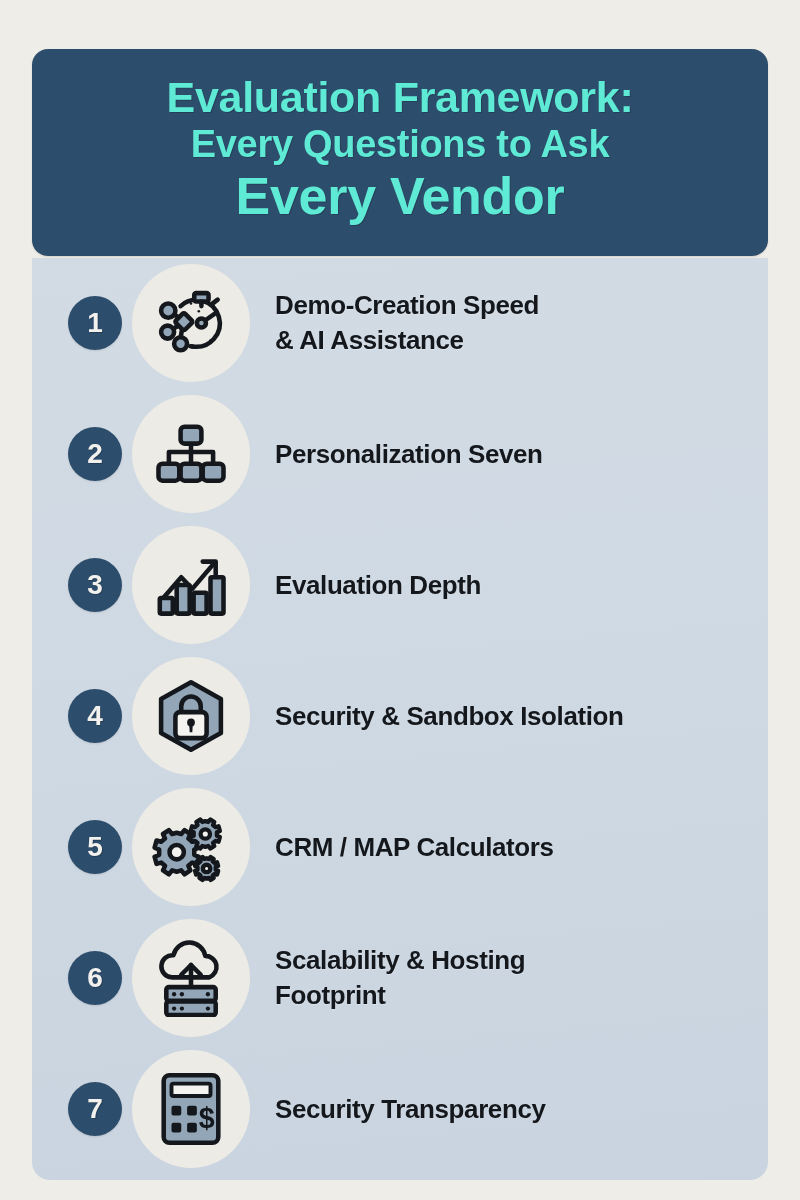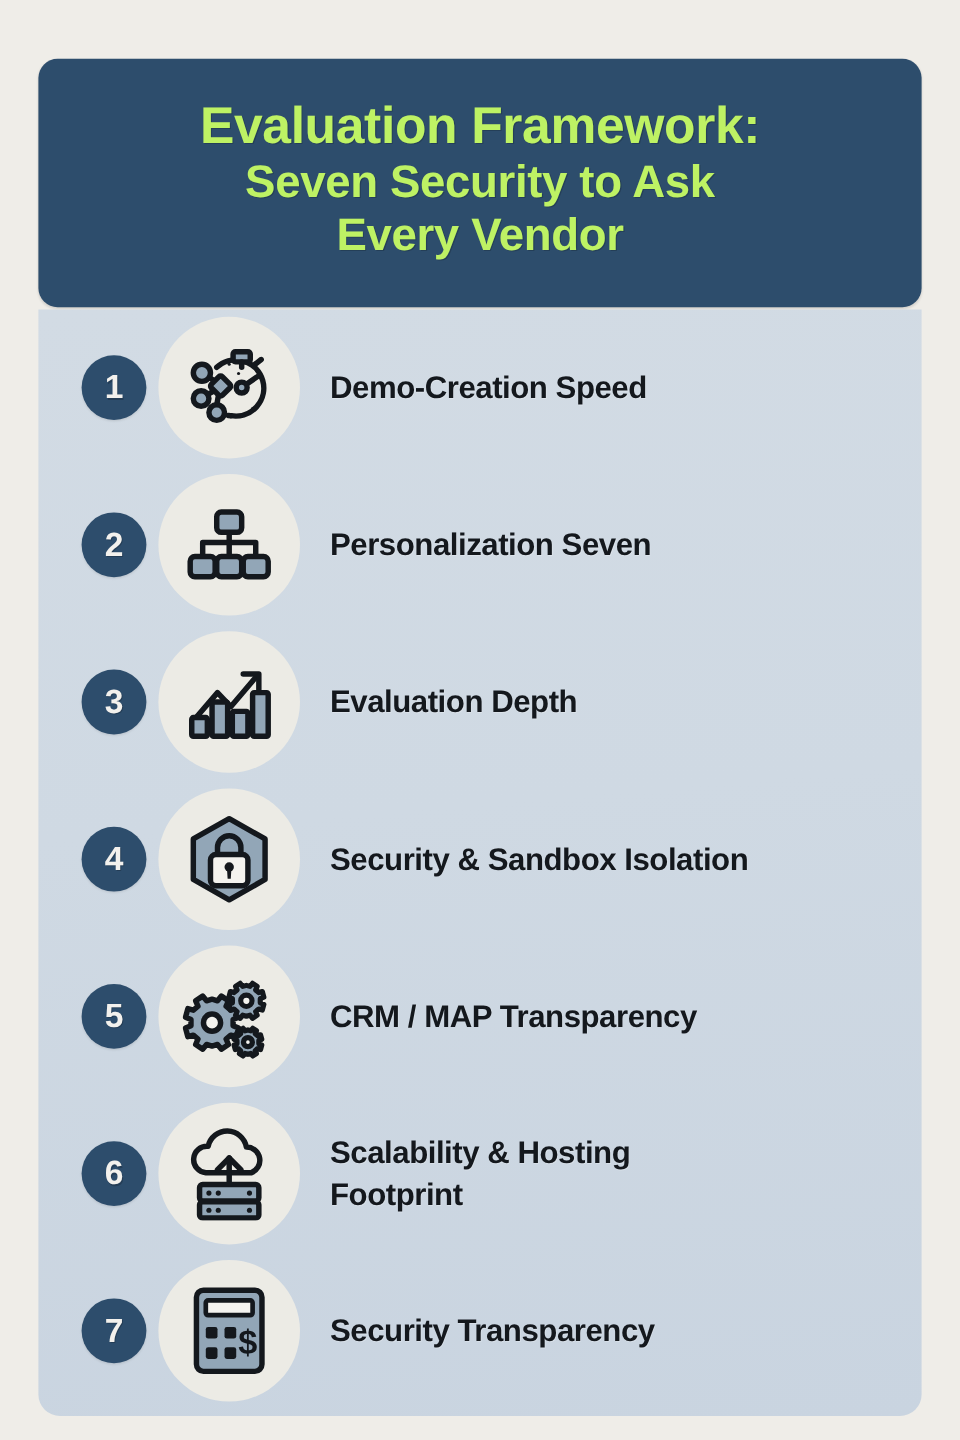--- a/index.html
+++ b/index.html
@@ -35,31 +35,31 @@
     border-radius: 16px;
     box-sizing: border-box;
     display: flex;
     flex-direction: column;
     align-items: center;
     justify-content: center;
     padding: 4px 24px 10px 24px;
     box-shadow: 0 1px 2px rgba(0,0,0,0.12);
   }
   .header-line {
-    color: #bef264;
+    color: #5eead4;
     text-align: center;
     font-weight: bold;
     letter-spacing: -0.3px;
     line-height: 1.05;
     text-shadow: 1px 1px 0 rgba(0,0,0,0.18);
     white-space: nowrap;
   }
   .header-line.l1 { font-size: 43px; margin-bottom: 5px; }
   .header-line.l2 { font-size: 38px; margin-bottom: 4px; }
-  .header-line.l3 { font-size: 38px; }
+  .header-line.l3 { font-size: 52px; }
 
   
   .body-panel {
     position: absolute;
     left: 32px;
     top: 258px;
     width: 736px;
     height: 922px;
     background: linear-gradient(175deg, #d2dbe4 0%, #cfd9e3 45%, #c9d4e0 100%);
     border-radius: 0 0 18px 18px;
@@ -135,21 +135,21 @@
   .ic-fill   { fill: #92a6b7; stroke: #14181d; stroke-width: 7; stroke-linejoin: round; }
   .ic-solid  { fill: #14181d; stroke: none; }
 </style>
 </head>
 <body>
 
 <div id="poster">
 
   <div class="header-card">
     <div class="header-line l1">Evaluation Framework:</div>
-    <div class="header-line l2">Seven Security to Ask</div>
+    <div class="header-line l2">Every Questions to Ask</div>
     <div class="header-line l3">Every Vendor</div>
   </div>
 
   <div class="body-panel">
 
     <div class="row" style="top:6px;">
       <div class="badge">1</div>
       <div class="icon-disc">
         <svg viewBox="0 0 120 120">
 
@@ -172,20 +172,21 @@
           <line class="ic-stroke" x1="27" y1="72" x2="48" y2="60"></line>
           <line class="ic-stroke" x1="48" y1="60" x2="43" y2="88"></line>
           <rect class="ic-fill" x="39" y="48" width="20" height="20" rx="3" transform="rotate(45 49 58)"></rect>
           <circle class="ic-fill" cx="25" cy="41" r="11"></circle>
           <circle class="ic-fill" cx="24" cy="74" r="10"></circle>
           <circle class="ic-fill" cx="44" cy="92" r="10"></circle>
         </svg>
       </div>
       <div class="row-label">
         <span class="lbl-line">Demo-Creation Speed</span>
+        <span class="lbl-line">&amp; AI Assistance</span>
       </div>
     </div>
 
     <div class="row" style="top:137px;">
       <div class="badge">2</div>
       <div class="icon-disc">
         <svg viewBox="0 0 120 120">
           <line class="ic-stroke" x1="60" y1="43" x2="60" y2="57"></line>
           <path class="ic-stroke" d="M26 75 L26 57 L94 57 L94 75"></path>
           <line class="ic-stroke" x1="60" y1="57" x2="60" y2="75"></line>
@@ -245,21 +246,21 @@
             <path d="M0,-30 L7,-28 L12,-34 L21,-28 L18,-21 L24,-16 L31,-18 L34,-7 L27,-4 L27,4 L34,7 L31,18 L24,16 L18,21 L21,28 L12,34 L7,28 L0,30 L-7,28 L-12,34 L-21,28 L-18,21 L-24,16 L-31,18 L-34,7 L-27,4 L-27,-4 L-34,-7 L-31,-18 L-24,-16 L-18,-21 L-21,-28 L-12,-34 L-7,-28 Z" stroke-width="10"></path>
             <circle cx="0" cy="0" r="11" fill="#f4f3ef" stroke-width="10"></circle>
           </g>
           <g class="ic-fill" transform="translate(84,93) scale(0.52)">
             <path d="M0,-30 L7,-28 L12,-34 L21,-28 L18,-21 L24,-16 L31,-18 L34,-7 L27,-4 L27,4 L34,7 L31,18 L24,16 L18,21 L21,28 L12,34 L7,28 L0,30 L-7,28 L-12,34 L-21,28 L-18,21 L-24,16 L-31,18 L-34,7 L-27,4 L-27,-4 L-34,-7 L-31,-18 L-24,-16 L-18,-21 L-21,-28 L-12,-34 L-7,-28 Z" stroke-width="13"></path>
             <circle cx="0" cy="0" r="11" fill="#f4f3ef" stroke-width="13"></circle>
           </g>
         </svg>
       </div>
       <div class="row-label">
-        <span class="lbl-line">CRM / MAP Transparency</span>
+        <span class="lbl-line">CRM / MAP Calculators</span>
       </div>
     </div>
 
     <div class="row" style="top:661px;">
       <div class="badge">6</div>
       <div class="icon-disc">
         <svg viewBox="0 0 120 120">
           <path class="ic-stroke" d="M30 59 A17 17 0 0 1 33 25 A25 25 0 0 1 82 26 A17 17 0 0 1 88 59 Z"></path>
           <line class="ic-stroke" x1="60" y1="40" x2="60" y2="78"></line>
           <polyline class="ic-stroke" points="45,55 60,40 75,55"></polyline>

